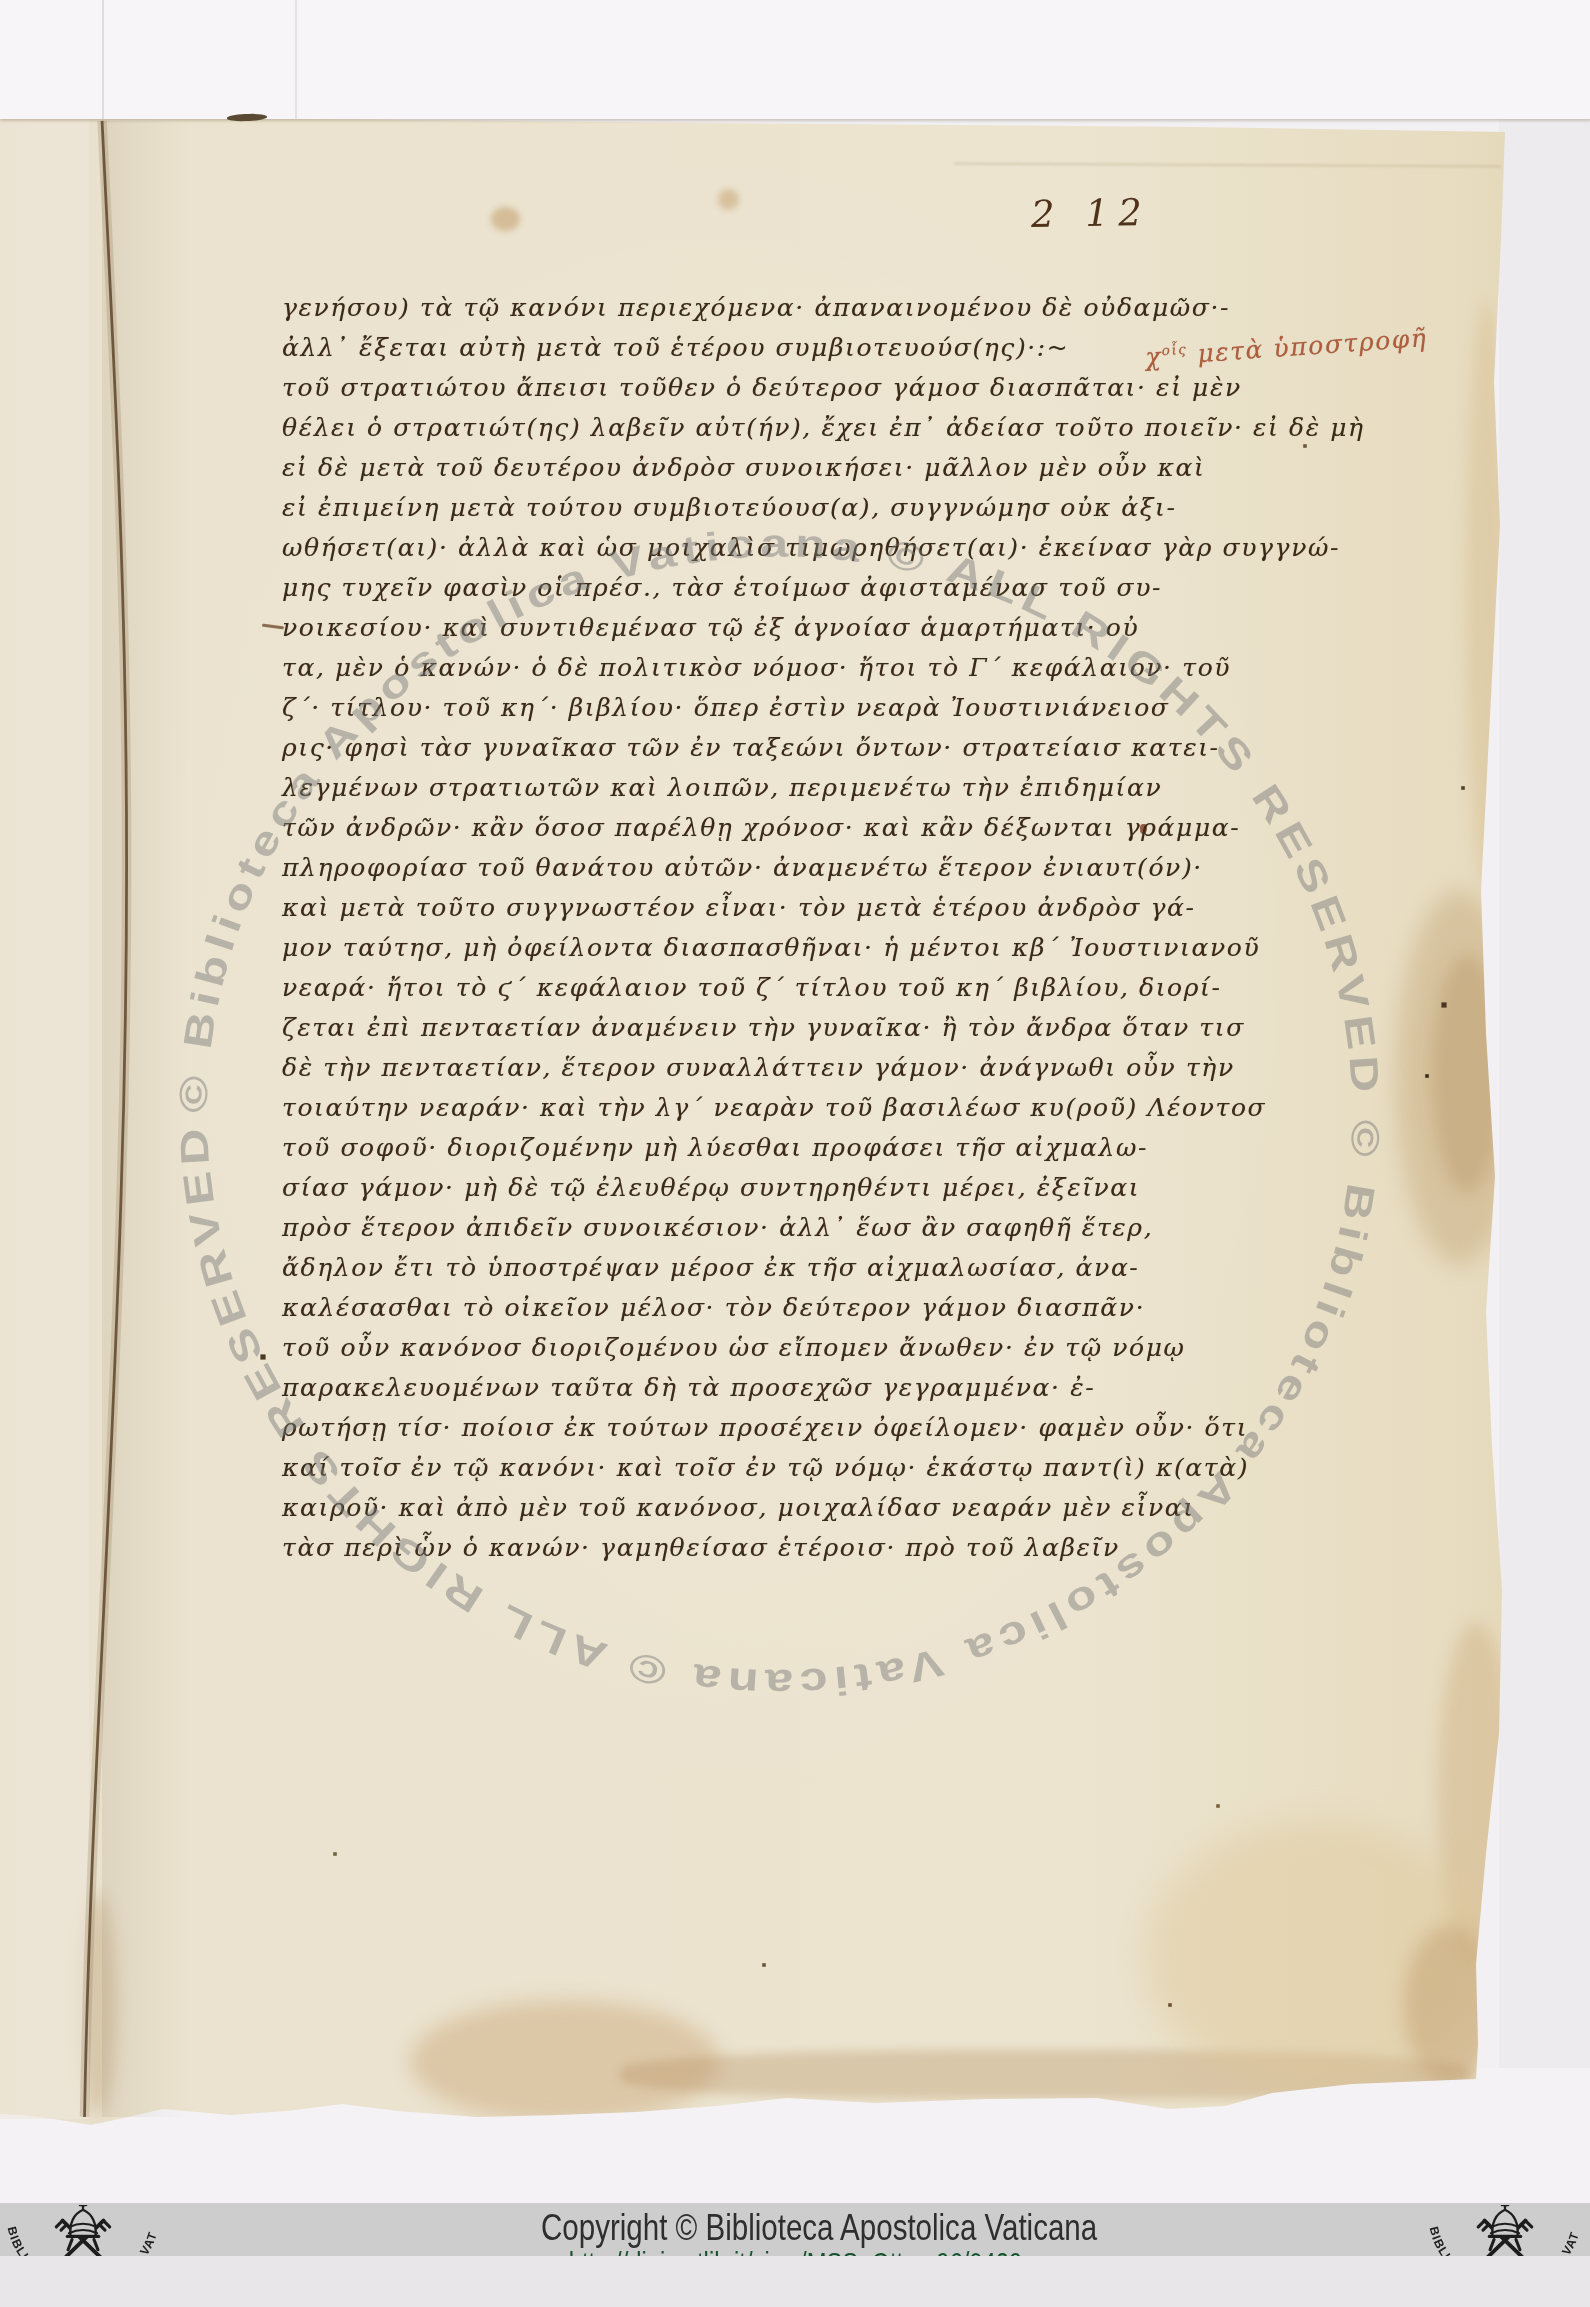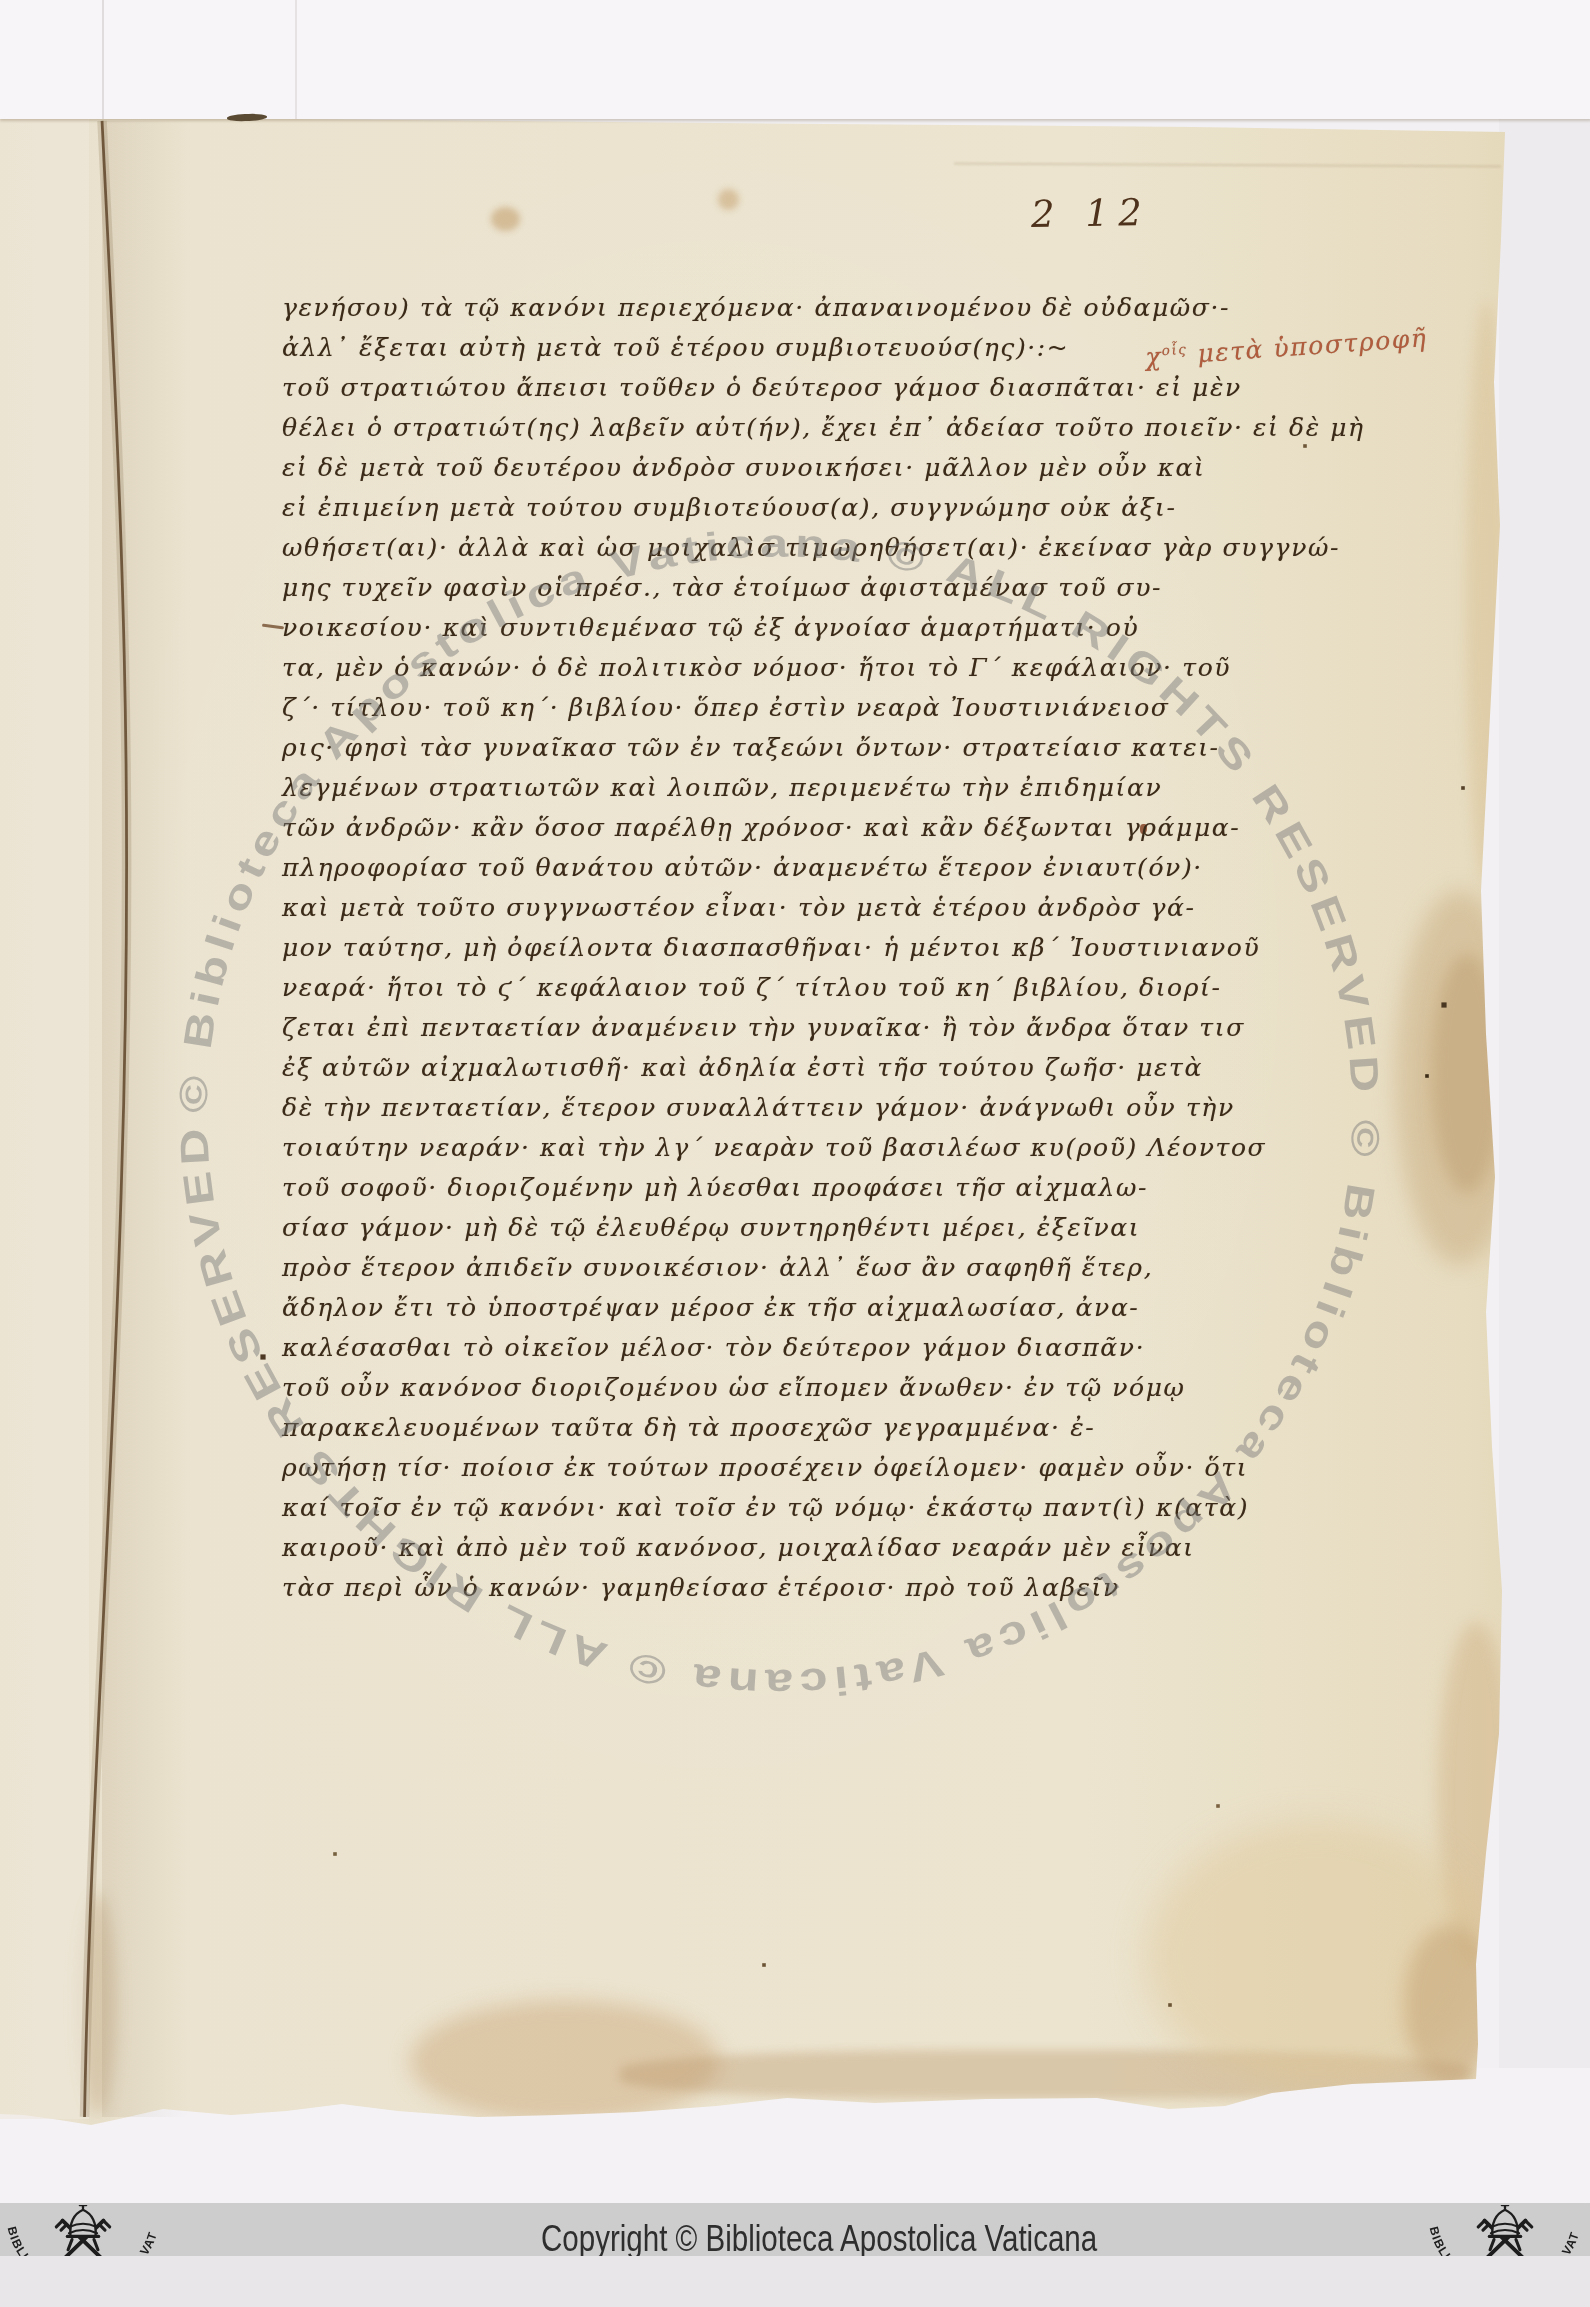--- a/index.html
+++ b/index.html
@@ -82,21 +82,21 @@
   .ms-line .red-seg sup{font-size:13.5px;}
 
   
   .watermark{position:absolute;left:0;top:0;z-index:5;pointer-events:none;}
 
   
   .footer{position:absolute;left:0;top:2203px;width:1591px;height:104px;z-index:10;}
   .f-center{position:absolute;left:0;right:0;top:0;text-align:center;color:#2e2e2e;}
   .f-line{display:block;}
   .f-line span{display:inline-block;transform:scaleX(.82);transform-origin:center;white-space:nowrap;}
-  .f1{margin-top:17px;font-size:36px;line-height:38px;font-weight:400;padding-left:48px;}
+  .f1{margin-top:6px;font-size:36px;line-height:38px;font-weight:400;padding-left:48px;}
   .f2{font-size:29px;line-height:33px;color:#14532d;}
   .f3{font-size:25px;line-height:30px;color:#4c1d95;}
   .logo{position:absolute;top:1.6px;}
   .logo.left{left:1.6px;} .logo.right{left:1424px;}
 </style>
 </head>
 <body>
 
 <div class="stage">
 
@@ -143,21 +143,20 @@
       <div class="ms-line"><span>τα, μὲν ὁ κανών· ὁ δὲ πολιτικὸσ νόμοσ· ἤτοι τὸ Γ´ κεφάλαιον· τοῦ</span></div>
       <div class="ms-line"><span>ζ´· τίτλου· τοῦ κη´· βιβλίου· ὅπερ ἐστὶν νεαρὰ Ἰουστινιάνειοσ</span></div>
       <div class="ms-line"><span>ρις· φησὶ τὰσ γυναῖκασ τῶν ἐν ταξεώνι ὄντων· στρατείαισ κατει-</span></div>
       <div class="ms-line"><span>λεγμένων στρατιωτῶν καὶ λοιπῶν, περιμενέτω τὴν ἐπιδημίαν</span></div>
       <div class="ms-line"><span>τῶν ἀνδρῶν· κἂν ὅσοσ παρέλθῃ χρόνοσ· καὶ κἂν δέξωνται γράμμα-</span></div>
       <div class="ms-line"><span>πληροφορίασ τοῦ θανάτου αὐτῶν· ἀναμενέτω ἕτερον ἐνιαυτ(όν)·</span></div>
       <div class="ms-line"><span>καὶ μετὰ τοῦτο συγγνωστέον εἶναι· τὸν μετὰ ἑτέρου ἀνδρὸσ γά-</span></div>
       <div class="ms-line"><span>μον ταύτησ, μὴ ὀφείλοντα διασπασθῆναι· ἡ μέντοι κβ´ Ἰουστινιανοῦ</span></div>
       <div class="ms-line"><span>νεαρά· ἤτοι τὸ ϛ´ κεφάλαιον τοῦ ζ´ τίτλου τοῦ κη´ βιβλίου, διορί-</span></div>
       <div class="ms-line"><span>ζεται ἐπὶ πενταετίαν ἀναμένειν τὴν γυναῖκα· ἢ τὸν ἄνδρα ὅταν τισ</span></div>
-      <div class="ms-line"><span>ἐξ αὐτῶν αἰχμαλωτισθῆ· καὶ ἀδηλία ἐστὶ τῆσ τούτου ζωῆσ· μετὰ</span></div>
       <div class="ms-line"><span>δὲ τὴν πενταετίαν, ἕτερον συναλλάττειν γάμον· ἀνάγνωθι οὖν τὴν</span></div>
       <div class="ms-line"><span>τοιαύτην νεαράν· καὶ τὴν λγ´ νεαρὰν τοῦ βασιλέωσ κυ(ροῦ) Λέοντοσ</span></div>
       <div class="ms-line"><span>τοῦ σοφοῦ· διοριζομένην μὴ λύεσθαι προφάσει τῆσ αἰχμαλω-</span></div>
       <div class="ms-line"><span>σίασ γάμον· μὴ δὲ τῷ ἐλευθέρῳ συντηρηθέντι μέρει, ἐξεῖναι</span></div>
       <div class="ms-line"><span>πρὸσ ἕτερον ἀπιδεῖν συνοικέσιον· ἀλλ᾽ ἕωσ ἂν σαφηθῆ ἕτερ,</span></div>
       <div class="ms-line"><span>ἄδηλον ἔτι τὸ ὑποστρέψαν μέροσ ἐκ τῆσ αἰχμαλωσίασ, ἀνα-</span></div>
       <div class="ms-line"><span>καλέσασθαι τὸ οἰκεῖον μέλοσ· τὸν δεύτερον γάμον διασπᾶν·</span></div>
       <div class="ms-line"><span>τοῦ οὖν κανόνοσ διοριζομένου ὡσ εἴπομεν ἄνωθεν· ἐν τῷ νόμῳ</span></div>
       <div class="ms-line"><span>παρακελευομένων ταῦτα δὴ τὰ προσεχῶσ γεγραμμένα· ἐ-</span></div>
       <div class="ms-line"><span>ρωτήσῃ τίσ· ποίοισ ἐκ τούτων προσέχειν ὀφείλομεν· φαμὲν οὖν· ὅτι</span></div>

